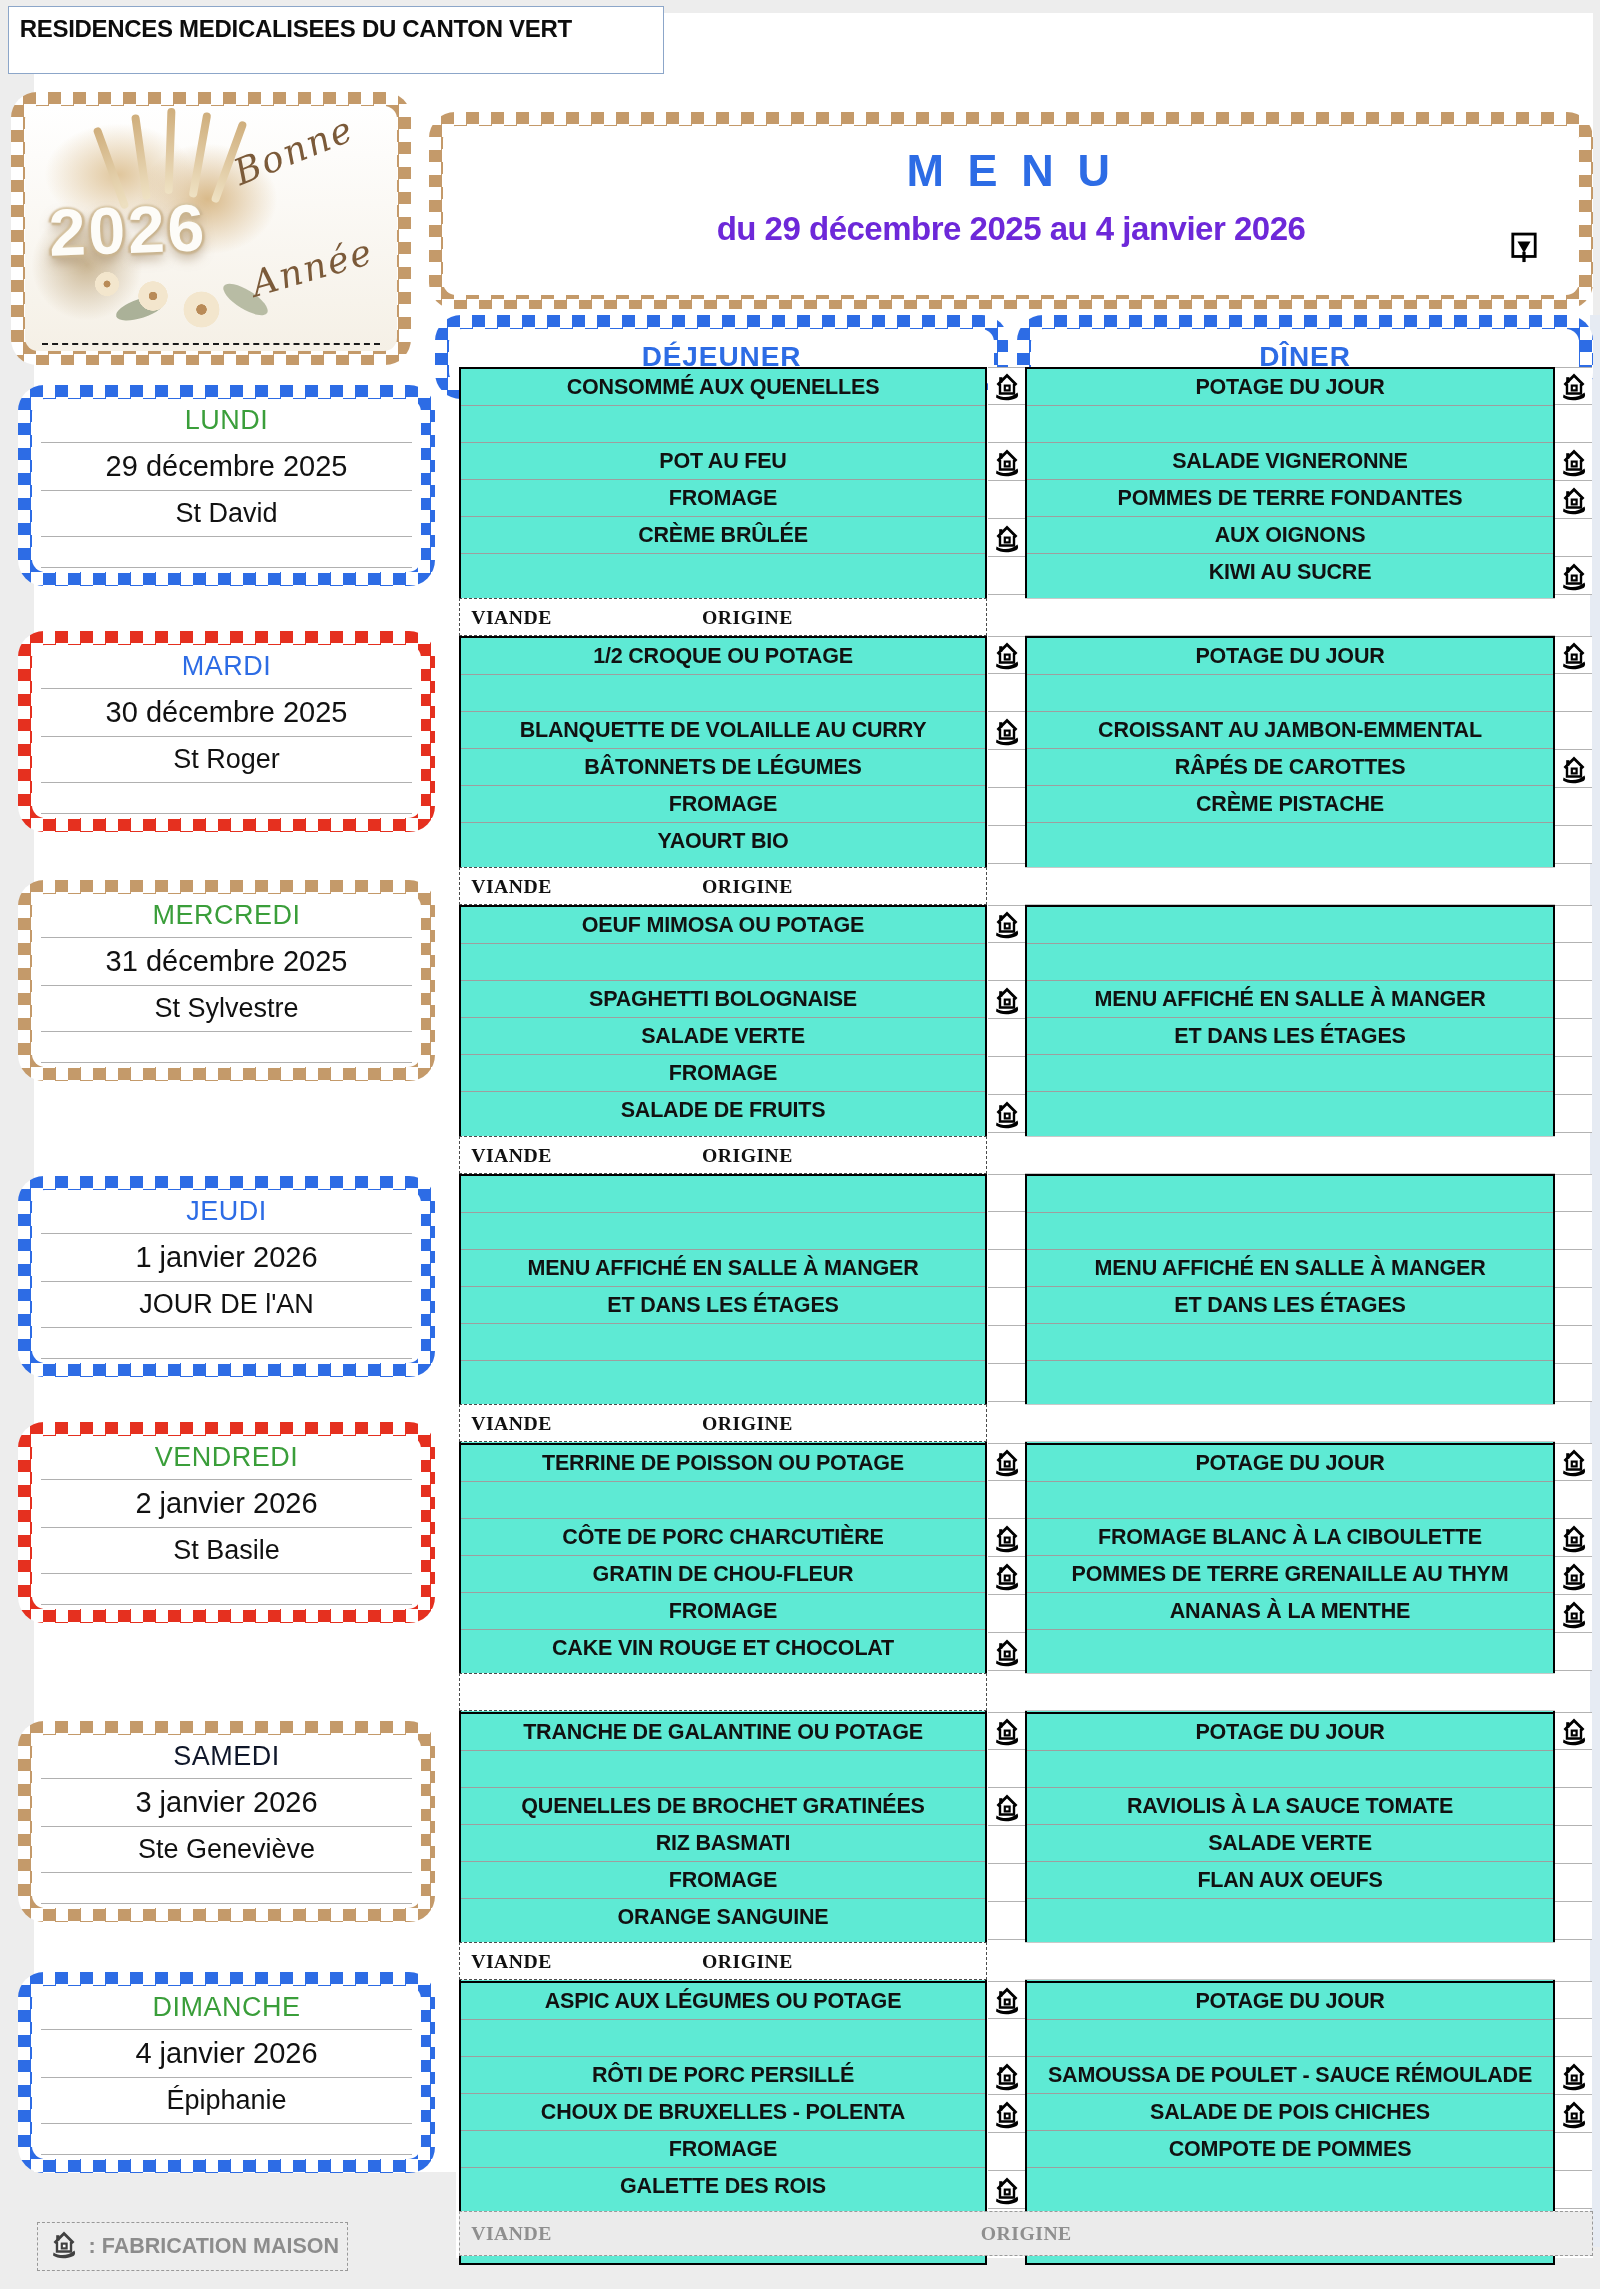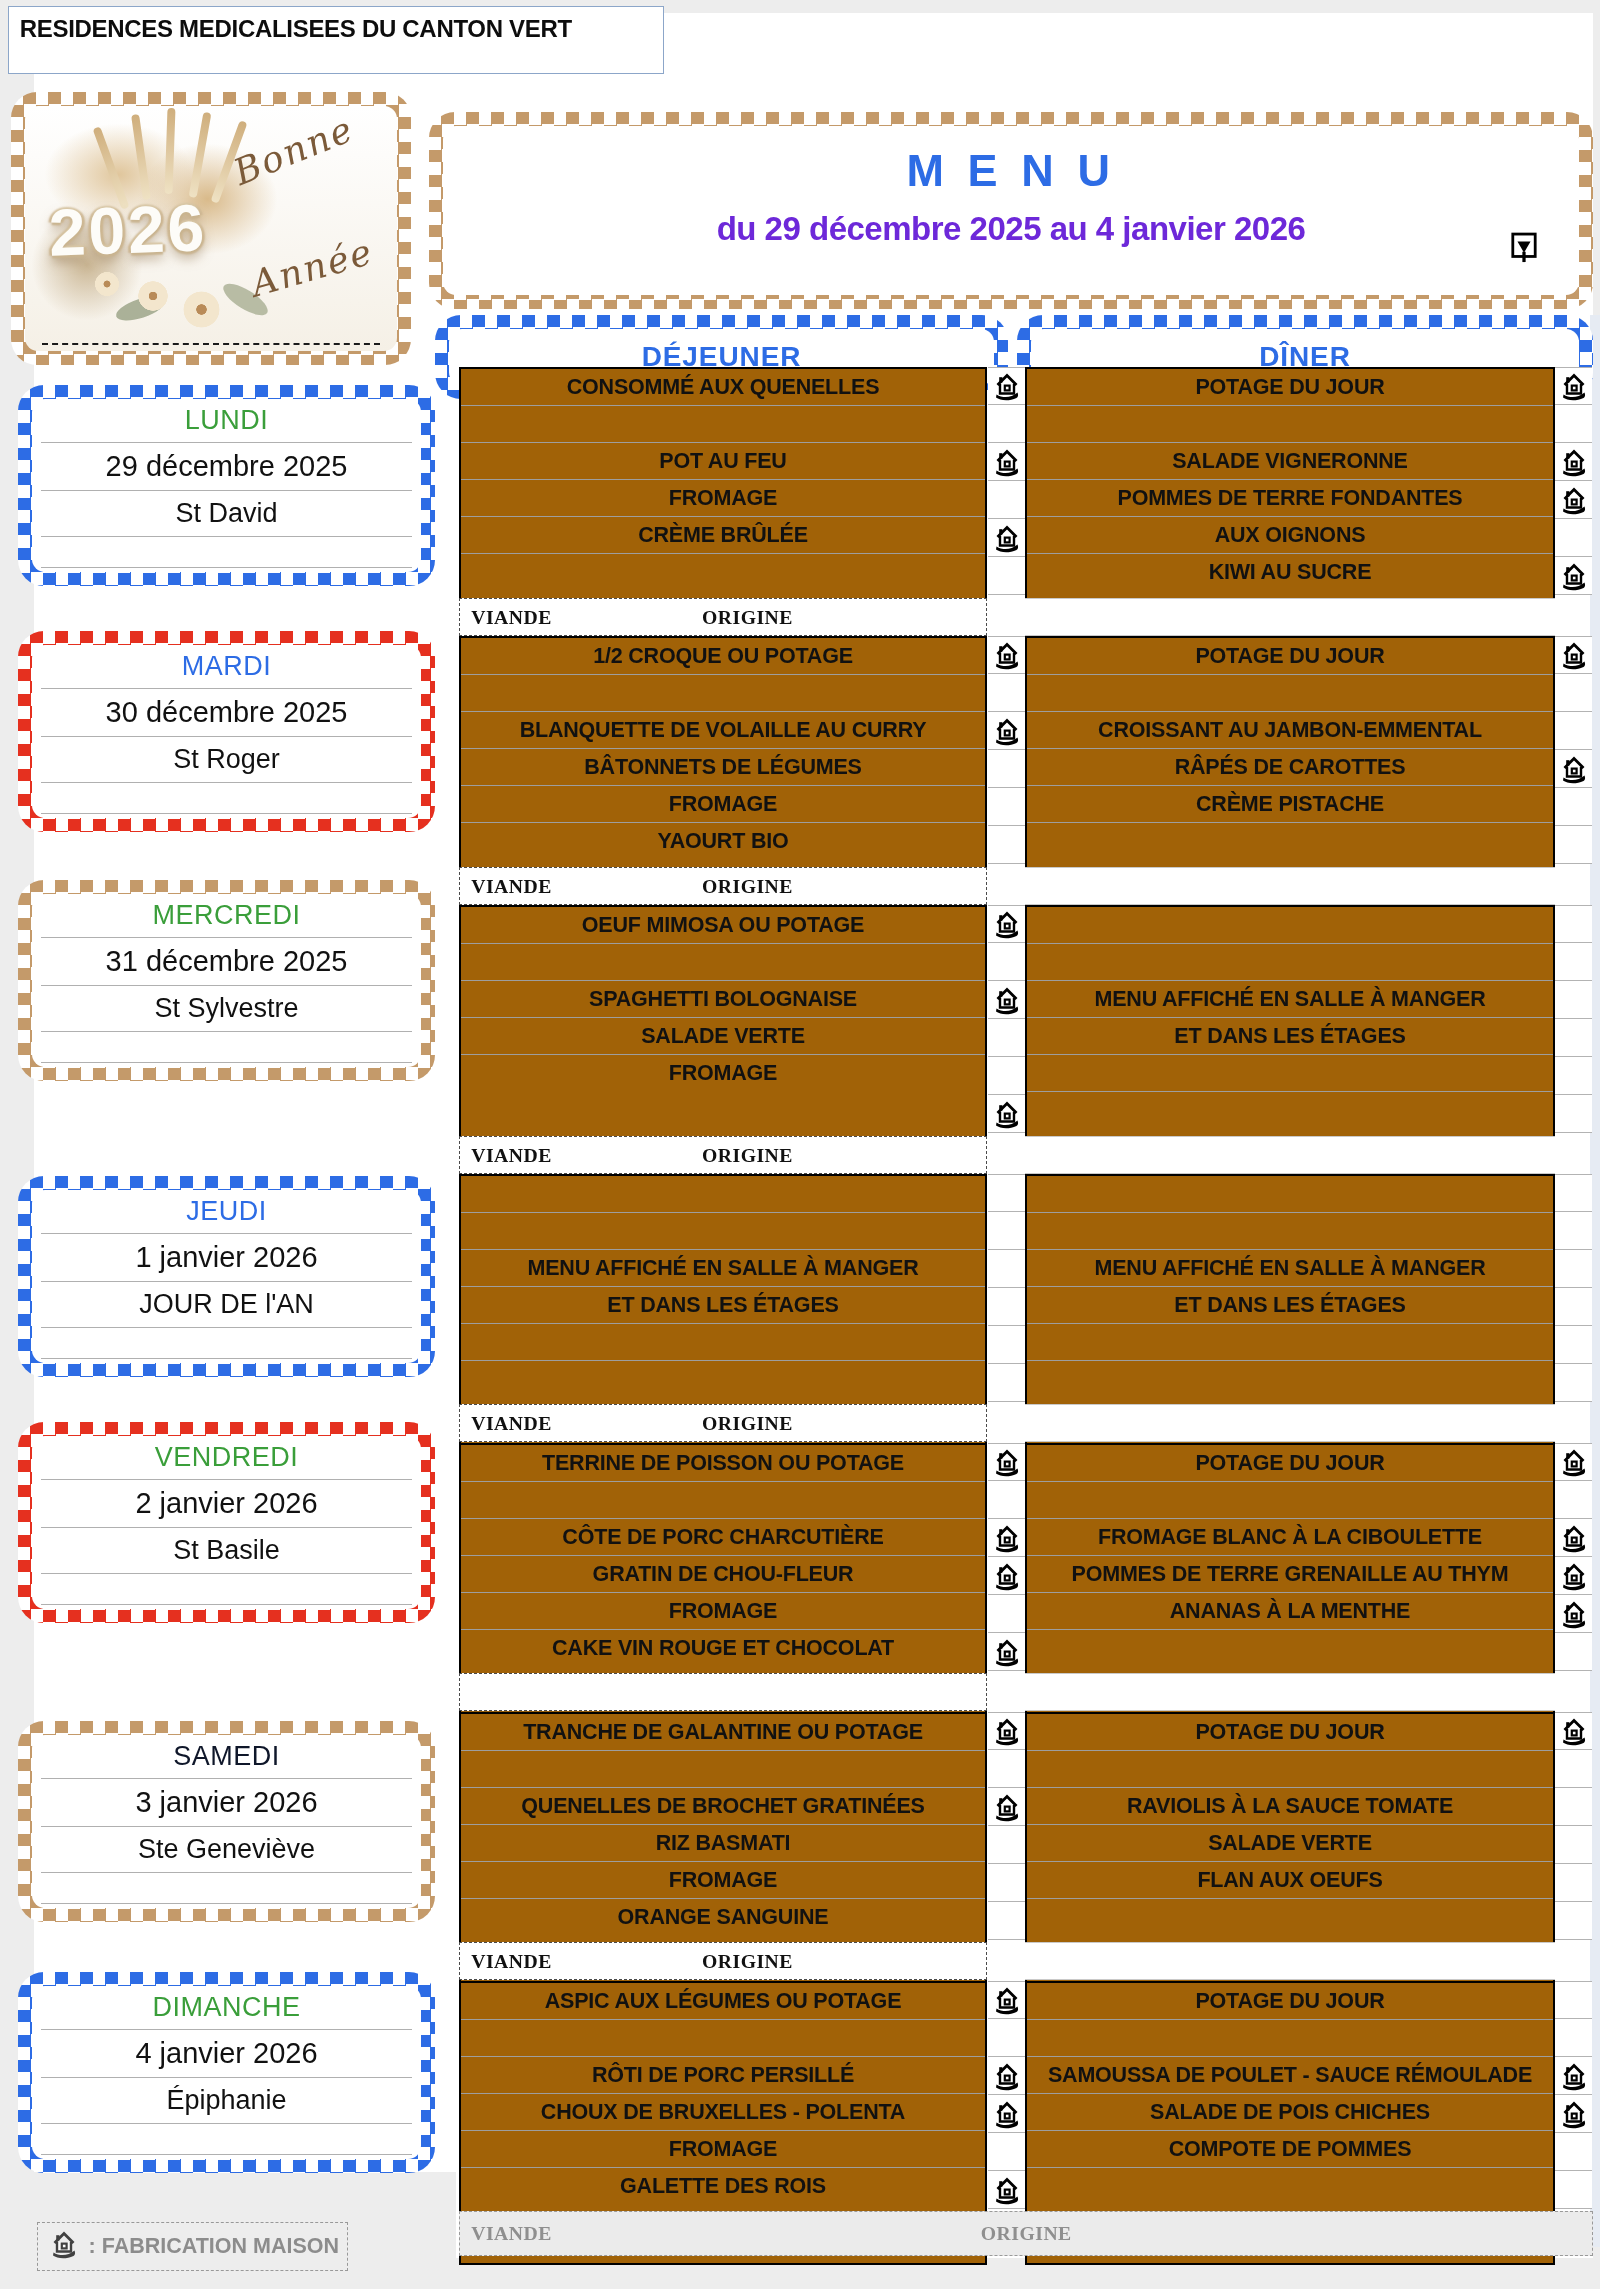--- a/index.html
+++ b/index.html
@@ -58,21 +58,21 @@
 
   
   .dc-inner{display:flex;flex-direction:column;}
   .dc-row{margin:0 9.4px;border-bottom:0.9px solid #b0b0b0;display:flex;align-items:center;justify-content:center;font-weight:400;}
   .dc-name{height:43px;font-size:27px;letter-spacing:0.5px;}
   .dc-date{height:47px;font-size:29px;}
   .dc-saint{height:45px;font-size:27px;}
   .dc-tail{height:30px;}
 
   
-  .mtable{position:absolute;background:#a16207;border:2.8px solid #000;box-sizing:border-box;height:284px;overflow:hidden;}
+  .mtable{position:absolute;background:#5eead4;border:2.8px solid #000;box-sizing:border-box;height:284px;overflow:hidden;}
   .mrow{height:37px;box-sizing:border-box;border-bottom:0.9px solid #9e9e9e;display:flex;align-items:center;justify-content:center;}
   .mrow:last-child{border-bottom:none;}
   .mtext{font-size:21.5px;font-weight:700;letter-spacing:-0.2px;white-space:nowrap;}
 
   .icol{position:absolute;width:37px;height:230px;}
   .icell{height:38px;box-sizing:border-box;border-bottom:0.9px solid #b3b3b3;display:flex;align-items:center;justify-content:center;background:#fff;}
   .icell:first-child{border-top:0.9px solid #b3b3b3;}
 
   
   .band-box{
@@ -392,20 +392,23 @@
       </div>
       <div class="mrow">
         <span class="mtext">SPAGHETTI BOLOGNAISE</span>
       </div>
       <div class="mrow">
         <span class="mtext">SALADE VERTE</span>
       </div>
       <div class="mrow">
         <span class="mtext">FROMAGE</span>
       </div>
+      <div class="mrow">
+        <span class="mtext">SALADE DE FRUITS</span>
+      </div>
     </div>
     <div class="icol" style="left: 988px; top: 905px;">
       <div class="icell">
         <svg width="30" height="30" viewBox="0 0 30 30" aria-hidden="true">
     <path d="M5.5 14 L15 4.5 L24.5 14" fill="none" stroke="#000" stroke-width="2.8"></path>
     <rect x="7.2" y="6.2" width="3.2" height="5.4" fill="#000"></rect>
     <path d="M8 13 V22.5 H22 V13" fill="#fff" stroke="#000" stroke-width="2.4"></path>
     <rect x="12.8" y="14.6" width="4.8" height="4.8" fill="#fff" stroke="#000" stroke-width="2.2"></rect>
     <path d="M4.5 23.5 C11 27.5 19 27 25.5 21.5 C26.6 24.3 26 26 24.5 27 C17 30.6 8 29.6 4 26.6 Z" fill="#000"></path>
   </svg>

